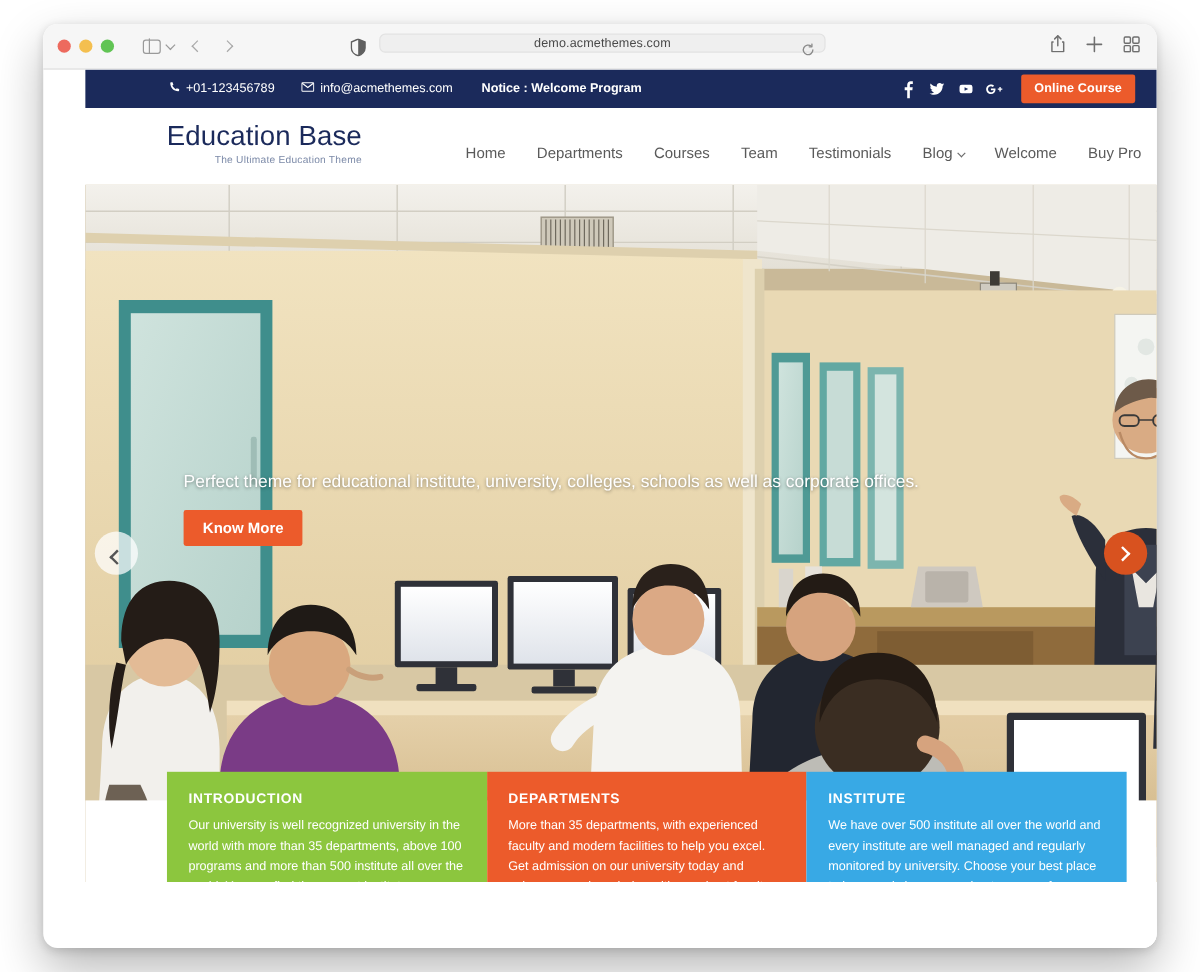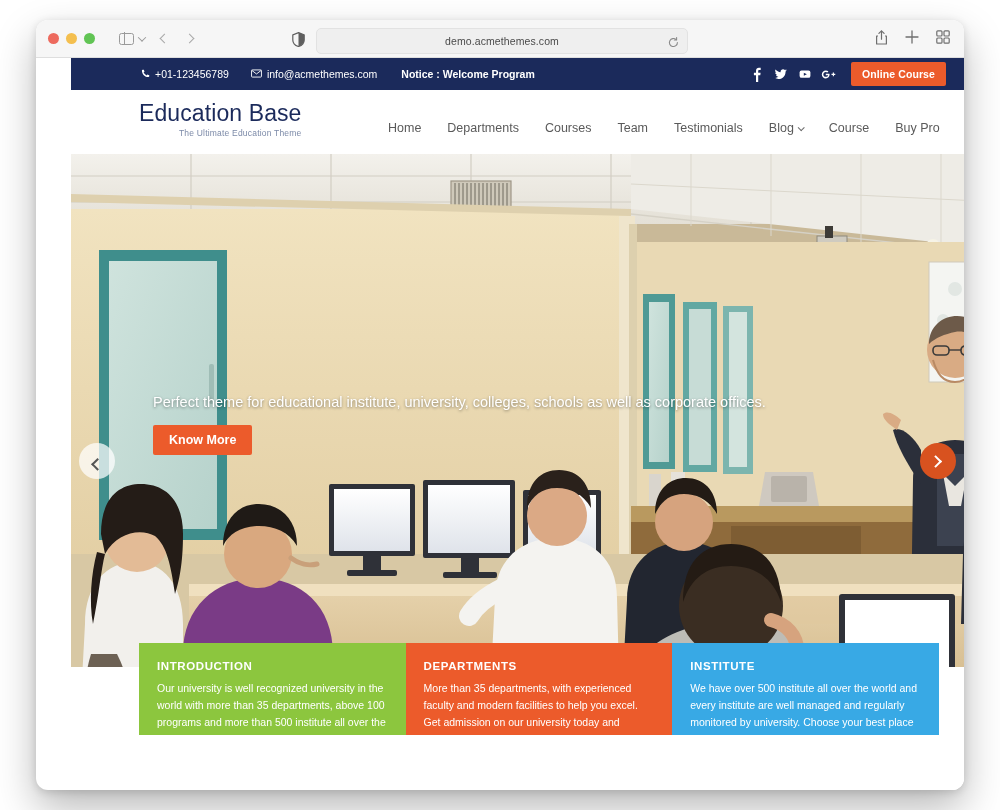--- a/index.html
+++ b/index.html
@@ -68,21 +68,21 @@
   }
   .arrow-left { transform: rotate(-135deg); }
   .arrow-right { transform: rotate(45deg); }
 
   #privacy-shield {
     position: absolute; left: 256px; top: 12px;
     width: 13px; height: 15px;
   }
   #address-bar {
     position: absolute; left: 280px; top: 8px;
-    width: 372px; height: 26px;
+    width: 372px; height: 16px;
     background: #efefef;
     border: 1px solid #e2e2e2;
     border-radius: 5px;
     display: flex; align-items: center; justify-content: center;
   }
   #address-url {
     font-size: 10.5px; color: #4a4a4a; letter-spacing: .1px;
   }
   #reload-icon {
     position: absolute; right: 8px; top: 5px;
@@ -390,21 +390,21 @@
           <span>Team</span>
         </div>
         <div class="nav-item">
           <span>Testimonials</span>
         </div>
         <div class="nav-item">
           <span>Blog</span>
           <span class="nav-caret"></span>
         </div>
         <div class="nav-item">
-          <span>Course</span>
+          <span>Welcome</span>
         </div>
         <div class="nav-item">
           <span>Buy Pro</span>
         </div>
       </div>
     </div>
 
     <div id="hero">
 
       <div id="hero-photo">

